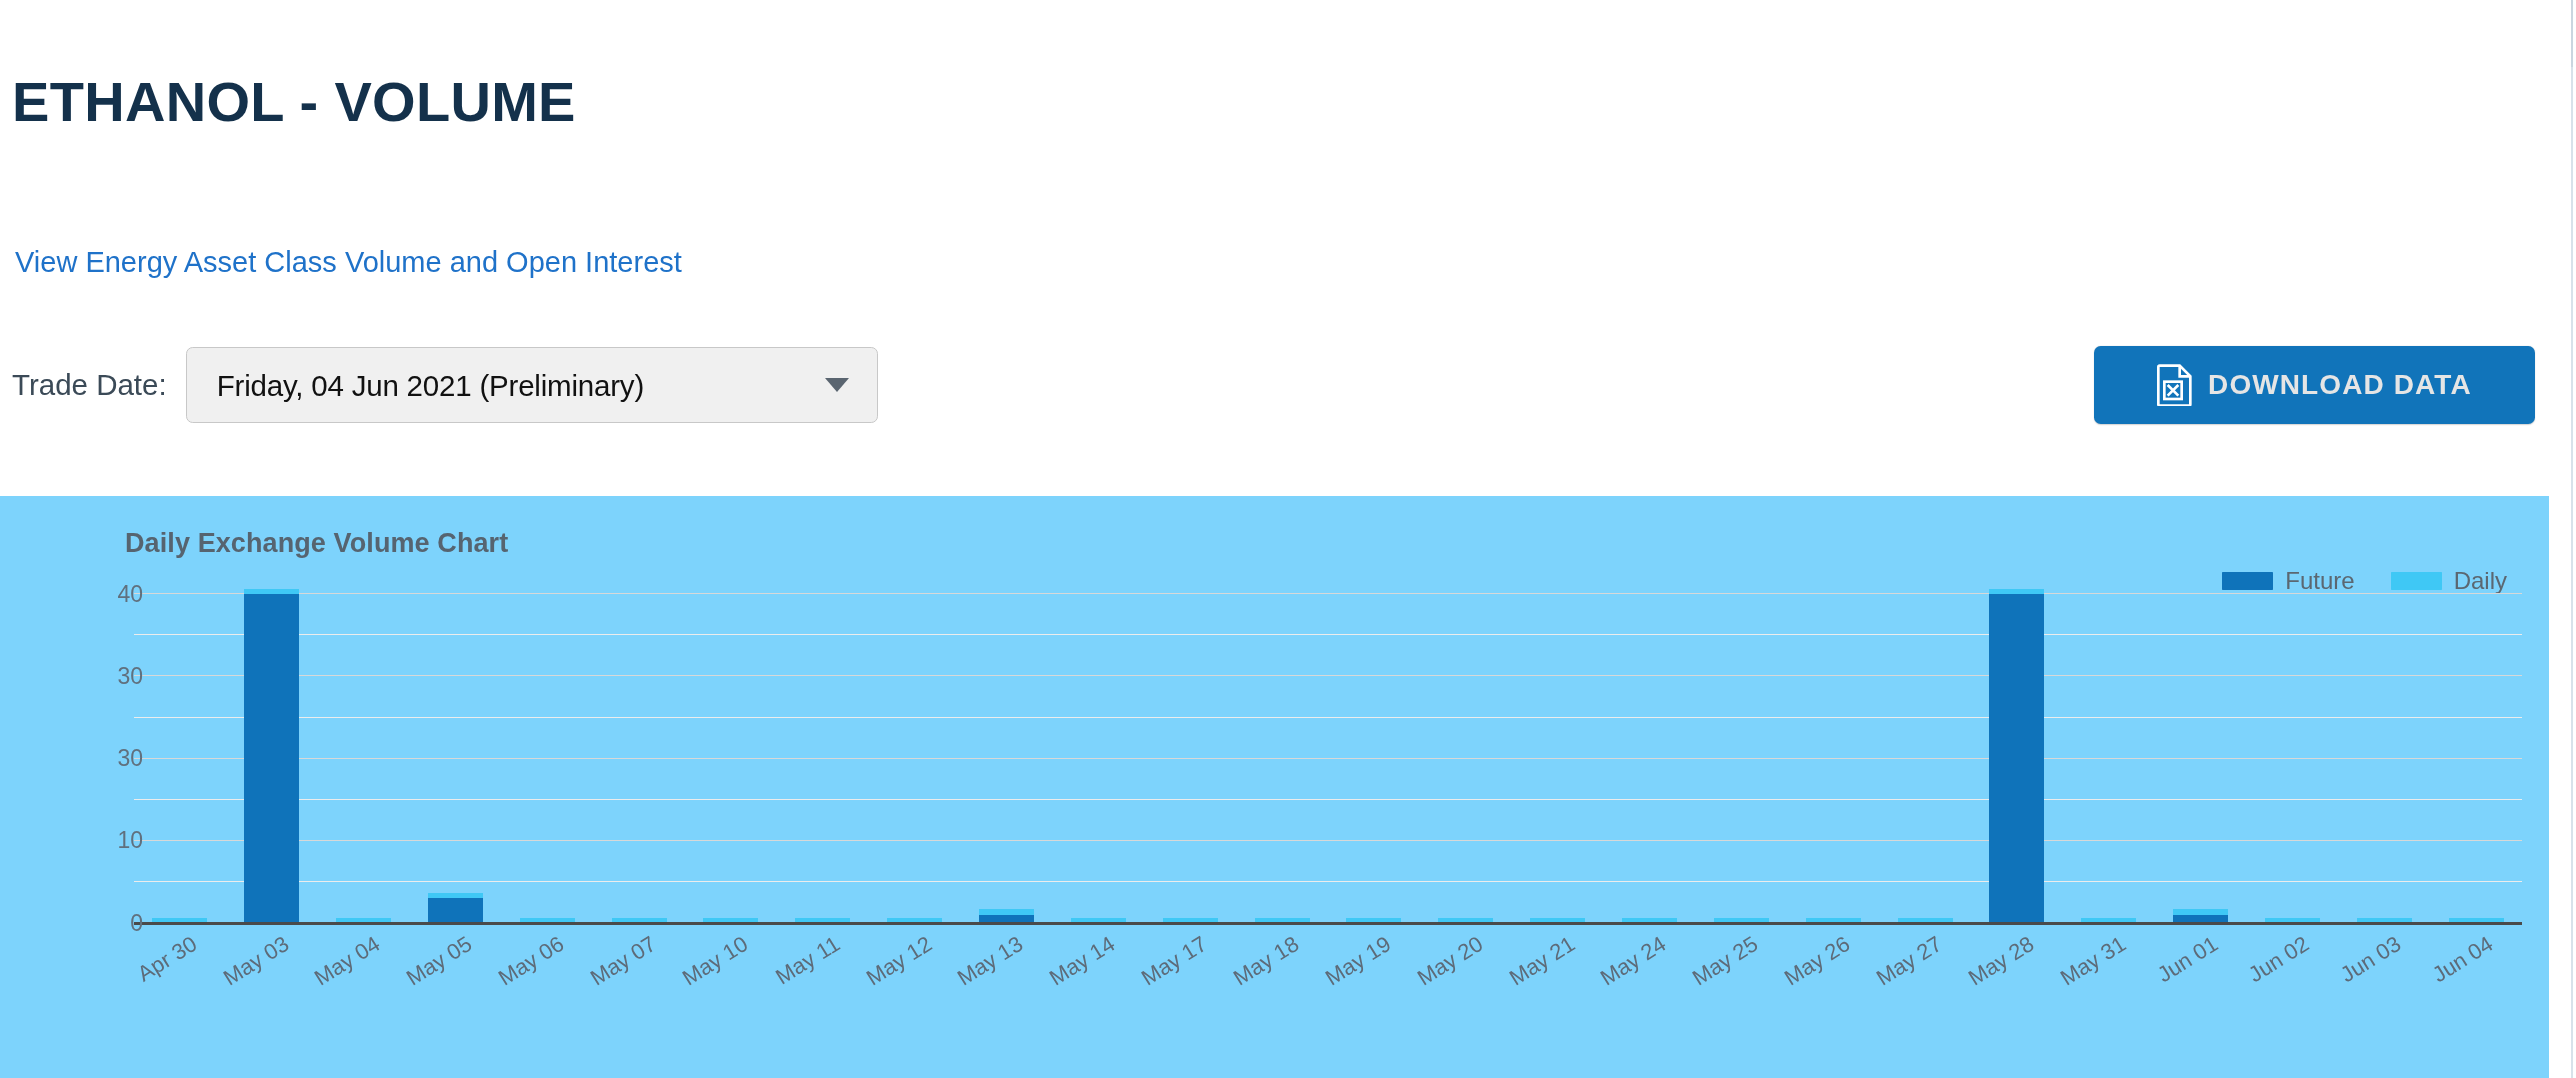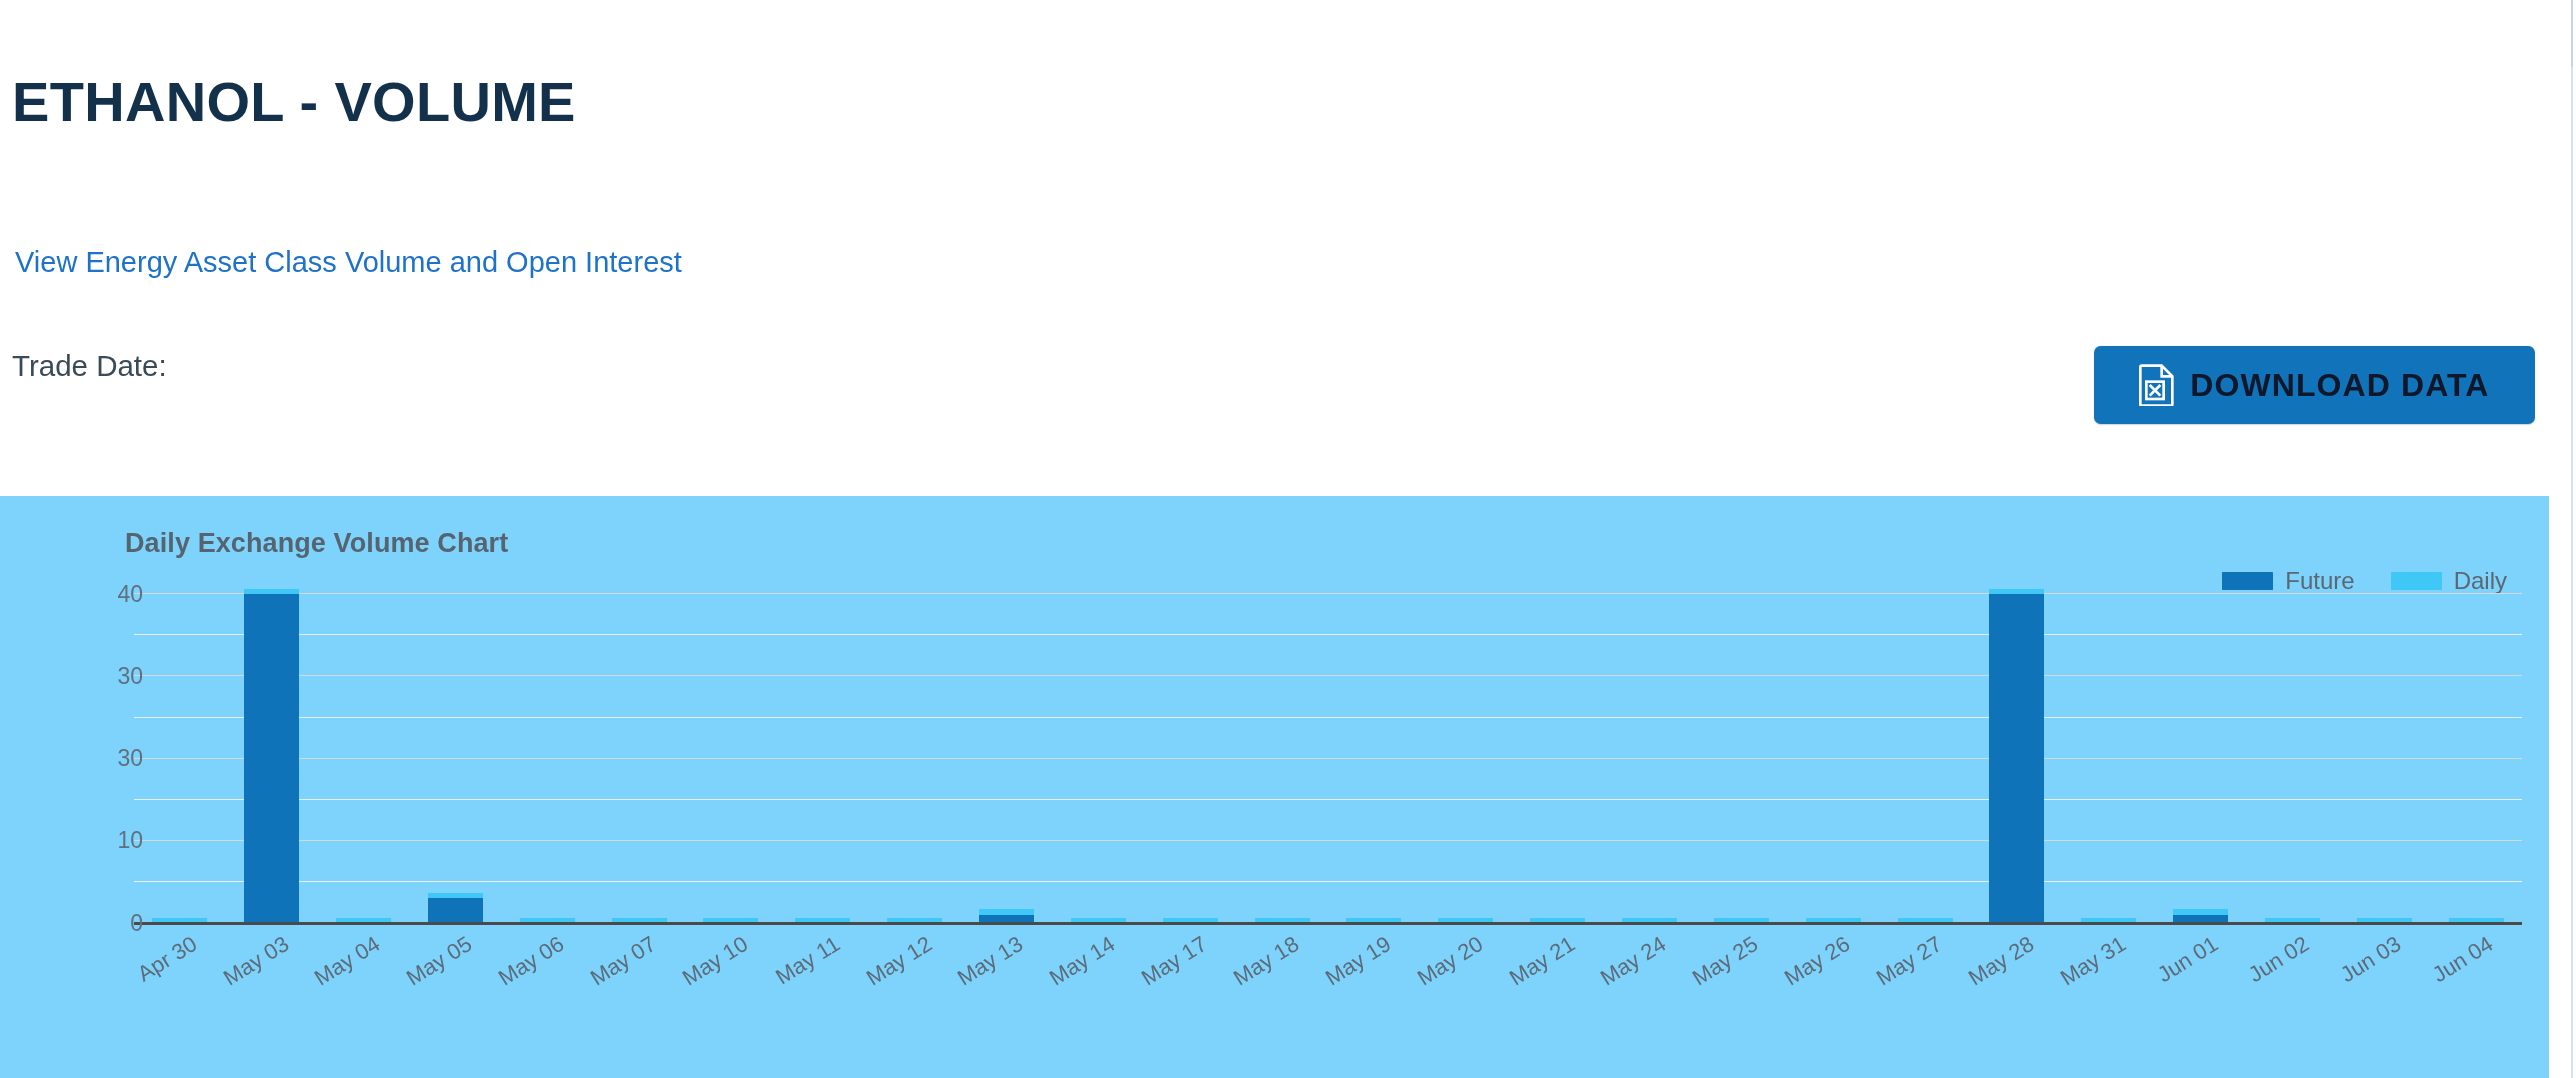--- a/index.html
+++ b/index.html
@@ -119,24 +119,24 @@
     border: none;
     border-radius: 6.7px;
     display: flex;
     align-items: center;
     justify-content: center;
     gap: 14.8px;
     cursor: pointer;
     box-shadow: 0 0.7px 1.3px rgba(0,0,0,0.18);
   }
   .download-btn-label {
-    font-size: 32px;
+    font-size: 28px;
     font-weight: 700;
     letter-spacing: 1.1px;
-    color: #0f172a;
+    color: #e5e5e5;
     white-space: nowrap;
   }
   .excel-icon { width: 36px; height: 42px; display: block; }
 
   
   .chart-card {
     position: absolute;
     left: 0;
     top: 496px;
     width: 2549px;
@@ -259,20 +259,24 @@
 
 <div class="page">
 
   <h1 class="page-title">ETHANOL - VOLUME</h1>
 
   <a class="asset-link" href="#">View Energy Asset Class Volume and Open Interest</a>
 
   <div class="tradedate-row">
     <span class="tradedate-label">Trade Date:</span>
 
+    <div class="tradedate-select">
+      <span class="tradedate-value">Friday, 04 Jun 2021 (Preliminary)</span>
+      <span class="tradedate-caret"></span>
+    </div>
   </div>
 
   <button class="download-btn">
     <span class="excel-icon">
       <svg viewBox="0 0 54 62" width="36" height="42" aria-hidden="true">
         <path d="M4 2 h30 l16 16 v42 a2 2 0 0 1 -2 2 H4 a2 2 0 0 1 -2 -2 V4 a2 2 0 0 1 2 -2 z" fill="none" stroke="#ffffff" stroke-width="4"></path>
         <path d="M34 2 v16 h16" fill="none" stroke="#ffffff" stroke-width="4"></path>
         <rect x="11" y="26" width="26" height="26" fill="none" stroke="#ffffff" stroke-width="4"></rect>
         <path d="M16 31 l16 16 M32 31 l-16 16" stroke="#ffffff" stroke-width="4" fill="none"></path>
       </svg>

